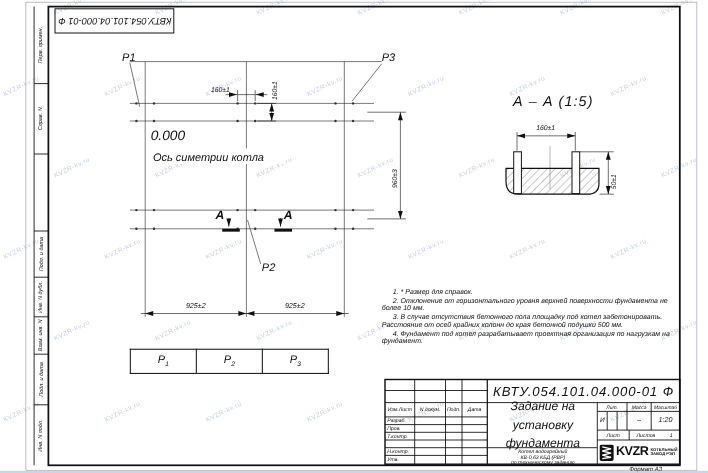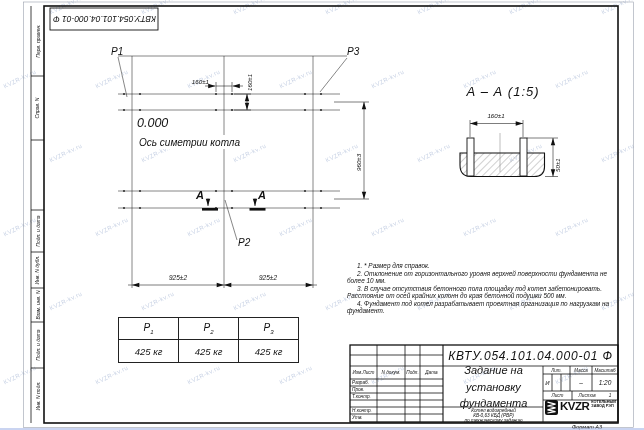--- a/index.html
+++ b/index.html
@@ -15,21 +15,21 @@
   .strip-label{transform:rotate(-90deg);white-space:nowrap;font-size:5px;font-style:italic;}
   .rot180{transform:rotate(180deg);white-space:nowrap;}
   .stamp-txt{font-style:italic;display:flex;align-items:center;justify-content:center;text-align:center;}
   .stamp-left{font-style:italic;display:flex;align-items:center;padding-left:2px;}
   #notes p{margin:0;text-indent:10px;font-size:6.4px;line-height:1.18;font-style:italic;}
   #load-table table{border-collapse:collapse;}
   #load-table td{border:1px solid #222;width:57px;text-align:center;font-style:italic;}
   #load-table .hd{height:19px;font-size:10px;}
   #load-table .vl{height:20px;font-size:9.5px;}
   #load-table sub{font-size:6px;}
-  .logo-row{display:flex;align-items:flex-start;justify-content:center;gap:2px;}
+  .logo-row{display:flex;align-items:center;justify-content:center;gap:2px;}
   .logo-cap{font-size:3.8px;line-height:1.15;text-align:left;font-style:normal;font-weight:bold;}
   .kvzr{font-size:11.5px;font-weight:bold;letter-spacing:-.5px;font-style:normal;}
 </style>
 </head>
 <body>
 
 <div id="page">
 
   <div id="wm-layer">
       <span class="wm" style="left: 48px; top: 2px; color: rgb(199, 209, 228);">KVZR-kv.ru</span>
@@ -280,25 +280,20 @@
     </div>
 
     <div id="load-table" class="abs" style="left:118px;top:317px;">
       <table>
         <tbody>
             <tr>
           <td class="hd"><span>P</span><sub>1</sub></td>
           <td class="hd"><span>P</span><sub>2</sub></td>
           <td class="hd"><span>P</span><sub>3</sub></td>
         </tr>
-        <tr>
-          <td class="vl">425 кг</td>
-          <td class="vl">425 кг</td>
-          <td class="vl">425 кг</td>
-        </tr>
       </tbody>
         </table>
     </div>
 
     <div class="abs stamp-txt" style="left:444px;top:346px;width:173px;height:19px;font-size:12px;letter-spacing:.8px;">КВТУ.054.101.04.000-01 Ф</div>
 
     <div class="abs stamp-txt" style="left:350px;top:366px;width:27px;height:12px;font-size:4.7px;">Изм.Лист</div>
     <div class="abs stamp-txt" style="left:377px;top:366px;width:28px;height:12px;font-size:4.7px;">N докум.</div>
     <div class="abs stamp-txt" style="left:405px;top:366px;width:15px;height:12px;font-size:4.7px;">Подп.</div>
     <div class="abs stamp-txt" style="left:420px;top:366px;width:23px;height:12px;font-size:4.7px;">Дата</div>

